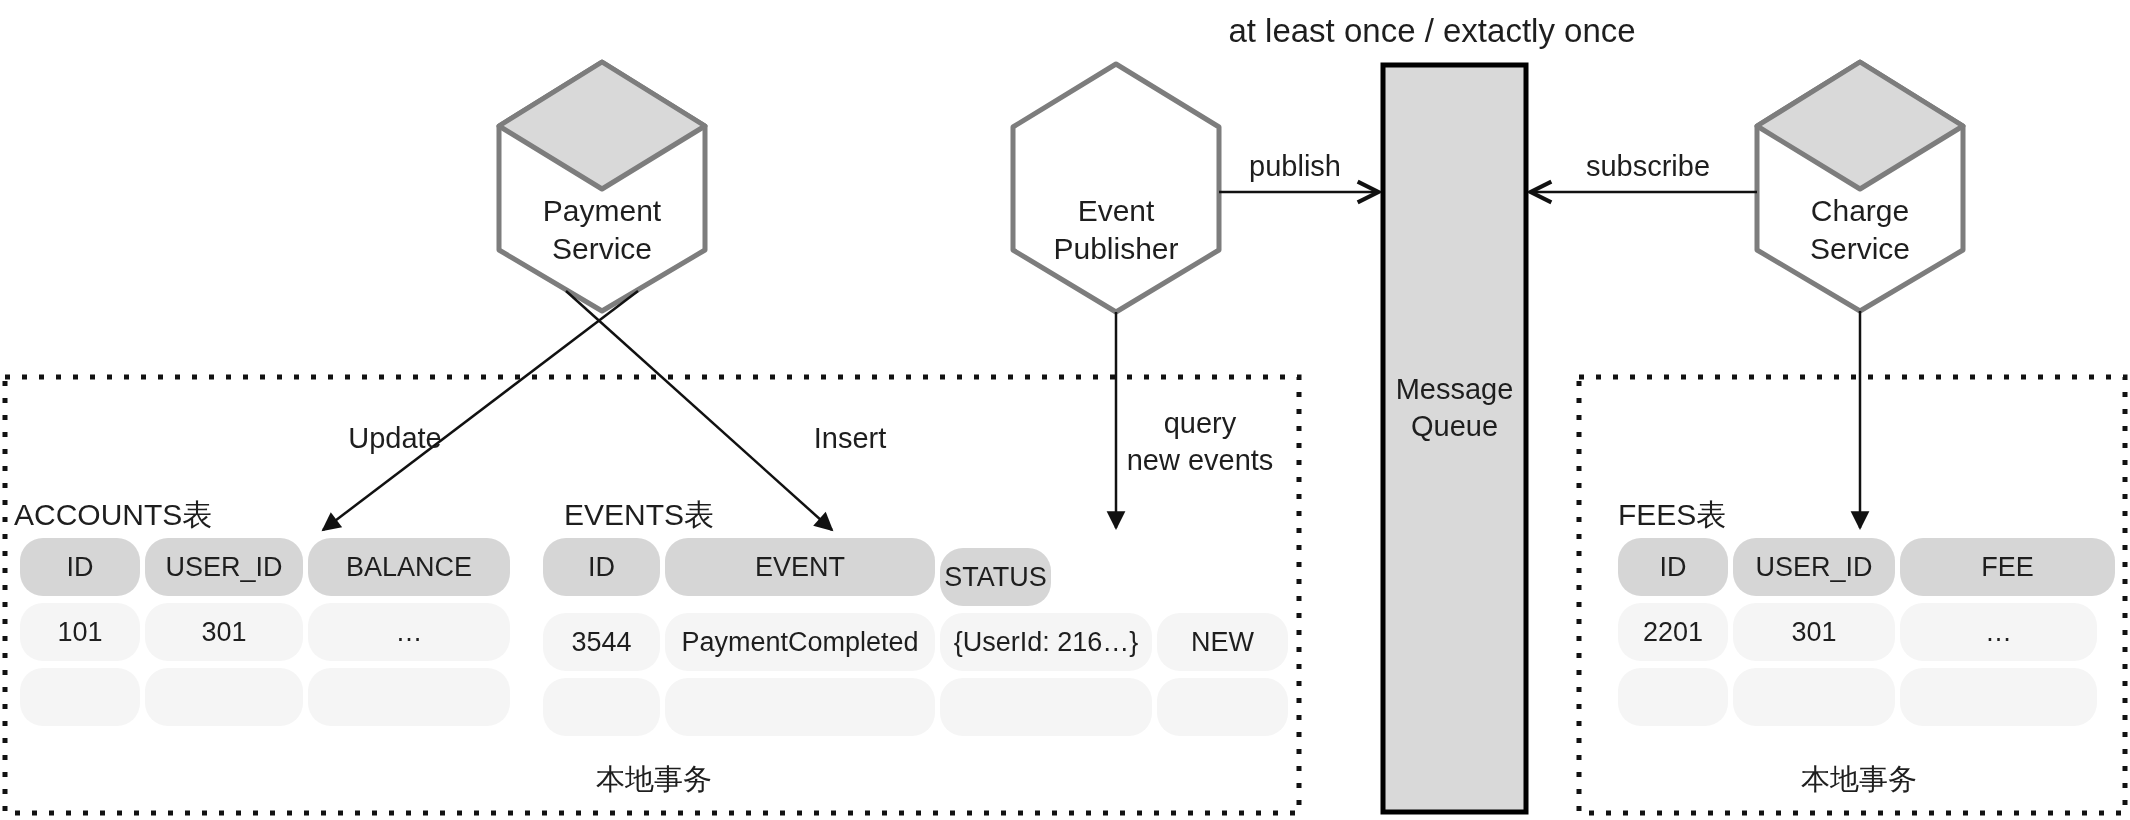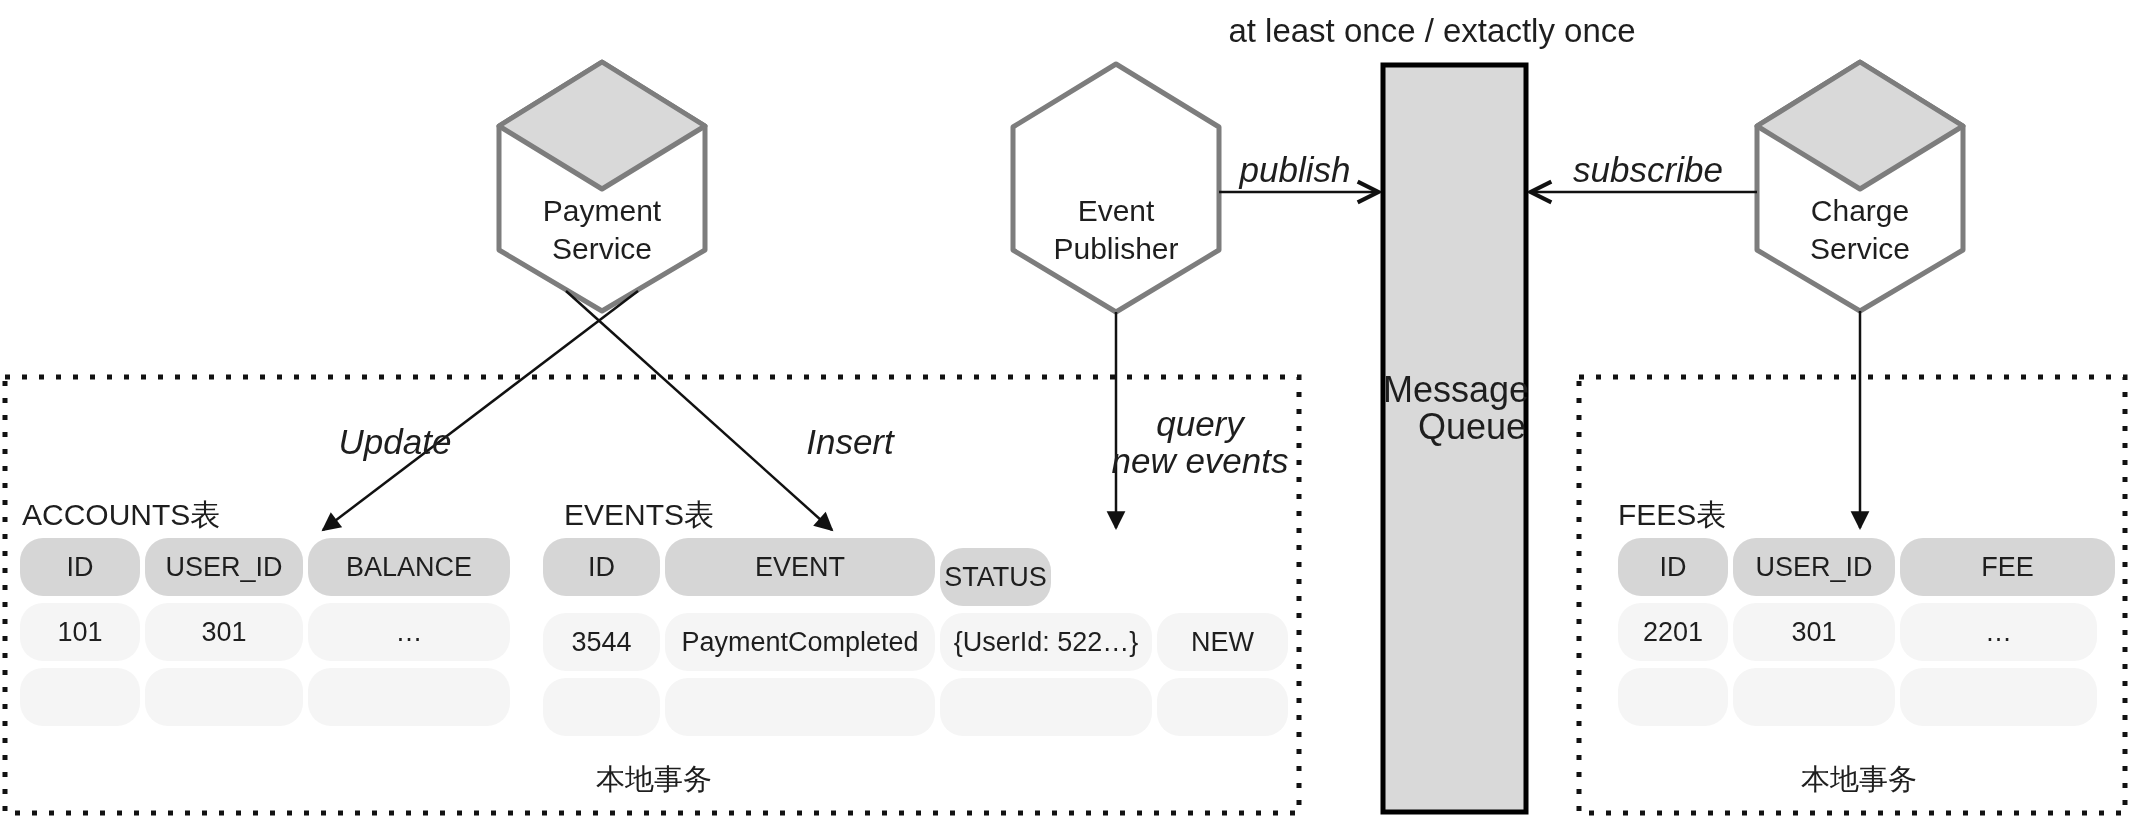--- a/index.html
+++ b/index.html
@@ -8,25 +8,25 @@
     width:2130px;height:820px;
     background:#ffffff;
     font-family:"Liberation Sans", sans-serif;
     color:#1e1e1e;
     overflow:hidden;
   }
   .stage svg{position:absolute;left:0;top:0;}
   .lbl{position:absolute;text-align:center;line-height:1.25;}
   .lbl.left{text-align:left;}
   .node-label{font-size:30px;line-height:38px;}
-  .edge-label{font-size:35px;font-style:italic;}
+  .edge-label{font-size:29px;}
   .big-title{font-size:33px;}
   .table-title{font-size:30px;}
   .tx-label{font-size:29px;}
-  .queue-label{font-size:36px;line-height:37px;text-align:right;}
+  .queue-label{font-size:29px;line-height:37px;}
   .dtable{position:absolute;display:flex;flex-direction:column;row-gap:7px;}
   .trow{display:flex;column-gap:5px;}
   .cell{
     height:58px;display:flex;align-items:center;justify-content:center;
     font-size:27px;background:#f5f5f5;white-space:nowrap;border-radius:23px;
   }
   .cell.hdr{background:#d6d6d6;}
 </style>
 </head>
 <body>
@@ -86,21 +86,21 @@
 
   <div class="lbl edge-label" style="left:295px;top:420px;width:200px;">Update</div>
   <div class="lbl edge-label" style="left:750px;top:420px;width:200px;">Insert</div>
   <div class="lbl edge-label" style="left:1195px;top:148px;width:200px;">publish</div>
   <div class="lbl edge-label" style="left:1548px;top:148px;width:200px;">subscribe</div>
   <div class="lbl edge-label" style="left:1090px;top:405px;width:220px;line-height:37px;">
     <div>query</div>
     <div>new events</div>
   </div>
 
-  <div class="lbl left table-title" style="left:22px;top:496px;width:400px;">ACCOUNTS表</div>
+  <div class="lbl left table-title" style="left:14px;top:496px;width:400px;">ACCOUNTS表</div>
   <div class="lbl left table-title" style="left:545px;top:496px;width:400px;margin-left:19px;">EVENTS表</div>
   <div class="lbl left table-title" style="left:1618px;top:496px;width:400px;">FEES表</div>
 
   <div class="dtable" style="left:20px;top:538px;">
     <div class="trow">
       <div class="cell hdr" style="width:120px;">ID</div>
       <div class="cell hdr" style="width:158px;">USER_ID</div>
       <div class="cell hdr" style="width:202px;">BALANCE</div>
     </div>
     <div class="trow">
@@ -117,21 +117,21 @@
 
   <div class="dtable" style="left:543px;top:538px;">
     <div class="trow">
       <div class="cell hdr" style="width:117px;">ID</div>
       <div class="cell hdr" style="width:270px;">EVENT</div>
       <div class="cell hdr" style="width:111px;margin-top:10px;">STATUS</div>
     </div>
     <div class="trow">
       <div class="cell" style="width:117px;">3544</div>
       <div class="cell" style="width:270px;">PaymentCompleted</div>
-      <div class="cell" style="width:212px;">{UserId: 522…}</div>
+      <div class="cell" style="width:212px;">{UserId: 216…}</div>
       <div class="cell" style="width:131px;">NEW</div>
     </div>
     <div class="trow">
       <div class="cell" style="width:117px;"></div>
       <div class="cell" style="width:270px;"></div>
       <div class="cell" style="width:212px;"></div>
       <div class="cell" style="width:131px;"></div>
     </div>
   </div>
 

